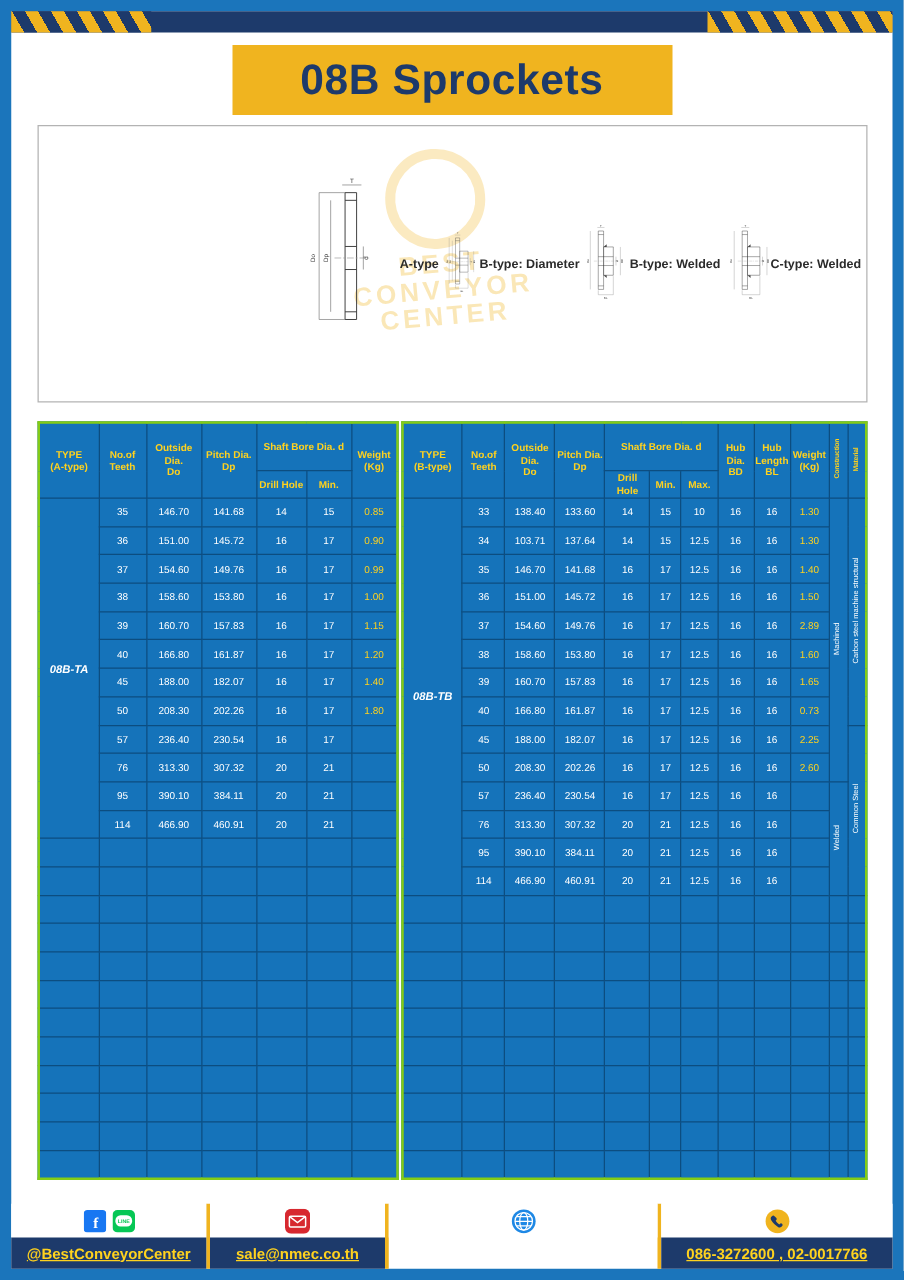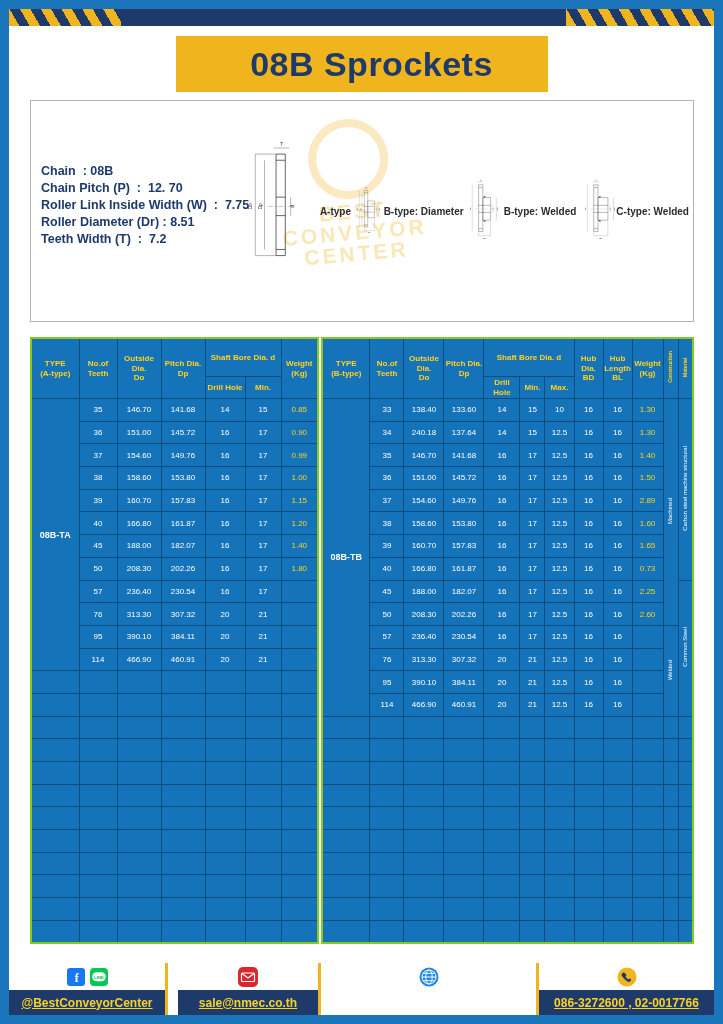--- a/index.html
+++ b/index.html
@@ -7,21 +7,21 @@
   .page{position:relative;width:723px;height:1024px;background:#1b75bb;font-family:"Liberation Sans",sans-serif;overflow:hidden;margin:0 auto;}
   .inner{position:absolute;left:9px;top:9px;right:9px;bottom:9px;background:#ffffff;}
 
   
   .hazard-bar{position:absolute;left:0;top:0;right:0;height:17px;background:#1d3a6b;}
   .hz{position:absolute;top:0;bottom:0;background:repeating-linear-gradient(60deg,#f0b41f 0 9px,#1d3a6b 9px 18px);}
   .hz-left{left:0;width:112px;}
   .hz-right{right:0;width:148px;}
 
   
-  .title-banner{position:absolute;top:27px;left:50%;transform:translateX(-50%);width:352px;height:56px;background:#f0b41f;display:flex;align-items:center;justify-content:center;padding-left:20px;}
+  .title-banner{position:absolute;top:27px;left:50%;transform:translateX(-50%);width:352px;height:56px;background:#f0b41f;display:flex;align-items:center;justify-content:center;}
   .title-banner span{font-size:34px;font-weight:bold;color:#1d3a6b;letter-spacing:.5px;}
 
   
   .panel{position:absolute;left:21px;right:20px;top:91px;height:220px;background:#fff;border:1px solid #b3b3b3;}
   .watermark{position:absolute;left:190px;top:18px;width:260px;text-align:center;transform:rotate(-5deg);color:rgba(240,180,31,.32);font-weight:bold;z-index:0;}
   .wm-ring{width:64px;height:64px;border:8px solid rgba(240,180,31,.28);border-radius:50%;margin:0 auto 2px;}
   .wm-text div{font-size:21px;line-height:21px;letter-spacing:3px;}
   .specs{position:absolute;left:10px;top:62px;z-index:2;}
   .specs div{font-size:12.5px;line-height:17px;font-weight:bold;color:#1d3a6b;white-space:pre;}
   .diagrams{position:absolute;left:212px;top:6px;right:4px;height:208px;display:flex;justify-content:space-between;z-index:1;}
@@ -39,32 +39,32 @@
   table{border-collapse:collapse;background:#1573ba;table-layout:fixed;border:2px solid #84cc16;}
   #table-a{width:287px;}
   #table-b{width:371px;}
   th,td{border:1px solid #0c4d80;padding:0;text-align:center;vertical-align:middle;overflow:hidden;}
   thead th{color:#ffd21e;font-weight:bold;font-size:8px;line-height:9.5px;}
   thead tr:first-child th{height:37px;}
   thead tr:last-child th{height:21px;}
   tbody tr{height:22.7px;}
   tbody td{color:#ffffff;font-size:8px;}
   td.weight{color:#ffd21e;}
-  td.type-cell{font-size:9px;font-weight:bold;color:#ffffff;}
+  td.type-cell{font-size:9px;font-weight:bold;color:#ffffff;font-style:italic;}
   td.vert-col{vertical-align:middle;}
   .vtext{writing-mode:vertical-rl;transform:rotate(180deg);display:inline-block;font-size:6px;line-height:7px;color:#ffffff;white-space:nowrap;}
   thead .vtext{color:#ffd21e;font-size:5.5px;letter-spacing:-.2px;}
 
   
   .footer{position:absolute;left:0;right:0;bottom:0;height:52px;display:flex;}
   .fsec{height:100%;border-right:3px solid #f0b41f;display:flex;flex-direction:column;}
   .fsec:last-child{border-right:none;}
   .ficons{height:27px;background:#fff;display:flex;align-items:center;justify-content:center;gap:5px;}
   .ftext{flex:1;background:#1d3a6b;display:flex;align-items:center;justify-content:center;color:#ffd21e;font-weight:bold;font-size:12px;white-space:nowrap;text-decoration:underline;}
-  .fs1{width:156px;}.fs2{width:140px;margin-left:10px;}.fs3{width:215px;}.fs4{flex:1;}
+  .fs1{width:156px;}.fs2{width:140px;}.fs3{width:215px;}.fs4{flex:1;}
 </style>
 </head>
 <body>
 
 <div class="page">
   <div class="inner">
 
     <div class="hazard-bar">
       <div class="hz hz-left"></div>
       <div class="hz hz-right"></div>
@@ -77,27 +77,20 @@
     <div class="panel">
       <div class="watermark">
         <div class="wm-ring"></div>
         <div class="wm-text">
           <div>BEST</div>
           <div>CONVEYOR</div>
           <div>CENTER</div>
         </div>
       </div>
 
-      <div class="specs">
-        <div>Chain  : 08B</div>
-        <div>Chain Pitch (P)  :  12. 70</div>
-        <div>Roller Link Inside Width (W)  :  7.75</div>
-        <div>Roller Diameter (Dr) : 8.51</div>
-        <div>Teeth Width (T)  :  7.2</div>
-      </div>
 
       <div class="diagrams">
 
         <div class="diagram">
           <svg viewBox="0 0 100 180">
             <line class="dline" x1="40" y1="8" x2="60" y2="8"></line>
             <text class="dim" x="50" y="6" text-anchor="middle">T</text>
             <path class="oline" d="M43,16 h12 v132 h-12 z"></path>
             <line class="oline" x1="43" y1="24" x2="55" y2="24"></line>
             <line class="oline" x1="43" y1="140" x2="55" y2="140"></line>
@@ -522,21 +515,21 @@
               <td>15</td>
               <td>10</td>
               <td>16</td>
               <td>16</td>
               <td class="weight">1.30</td>
               <td rowspan="10" class="vert-col"><span class="vtext">Machined</span></td>
               <td rowspan="8" class="vert-col"><span class="vtext">Carbon steel  machine structural</span></td>
             </tr>
             <tr>
               <td>34</td>
-              <td>240.18</td>
+              <td>103.71</td>
               <td>137.64</td>
               <td>14</td>
               <td>15</td>
               <td>12.5</td>
               <td>16</td>
               <td>16</td>
               <td class="weight">1.30</td>
             </tr>
             <tr>
               <td>35</td>

